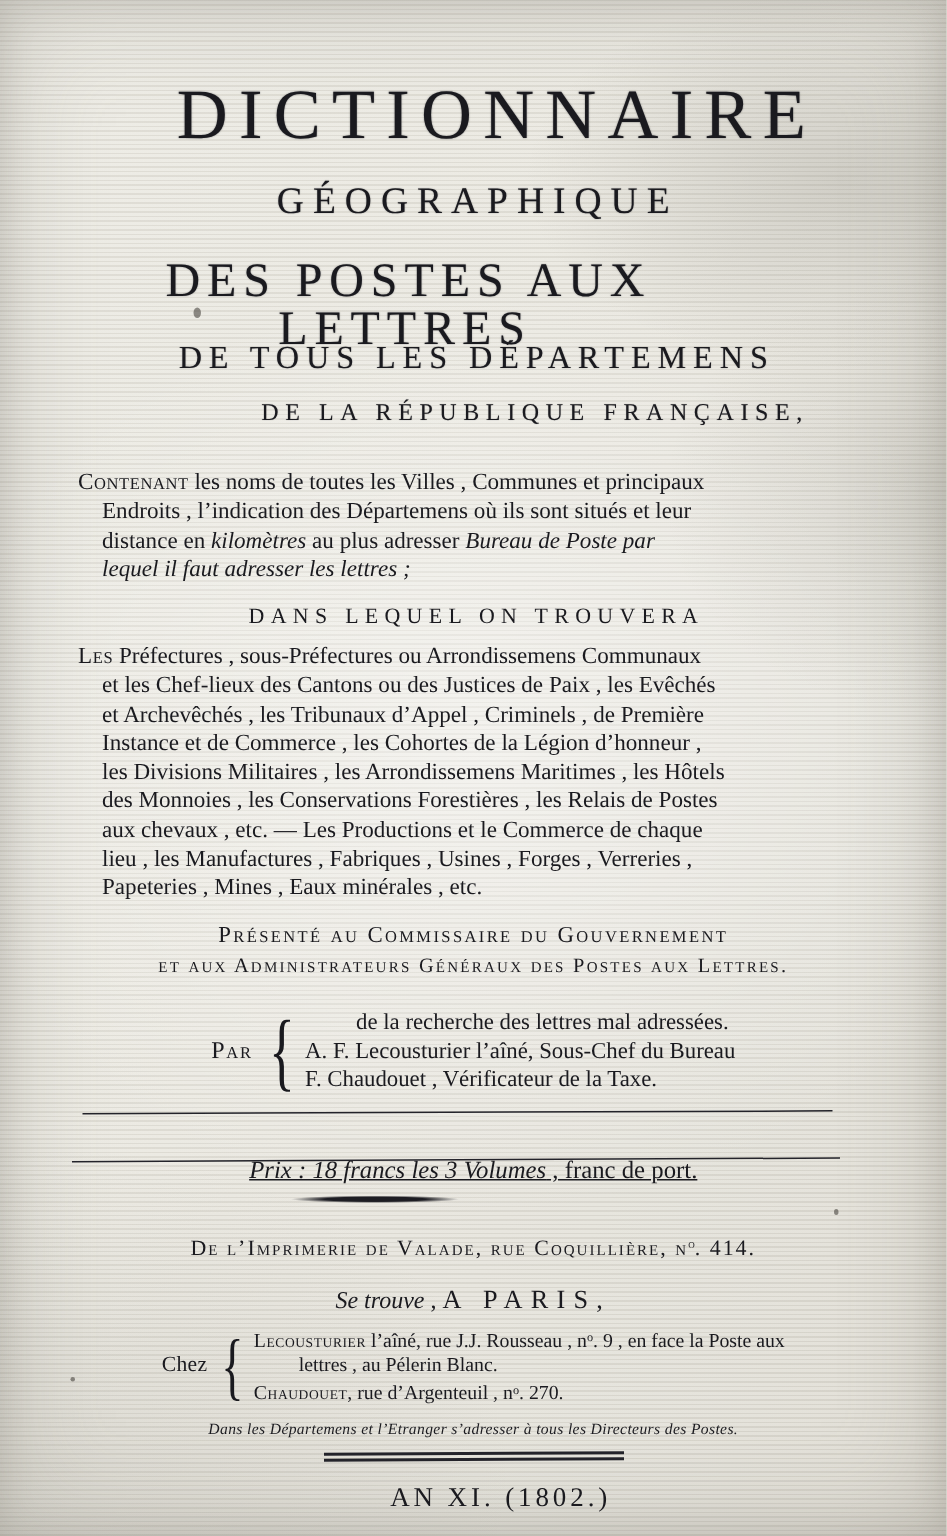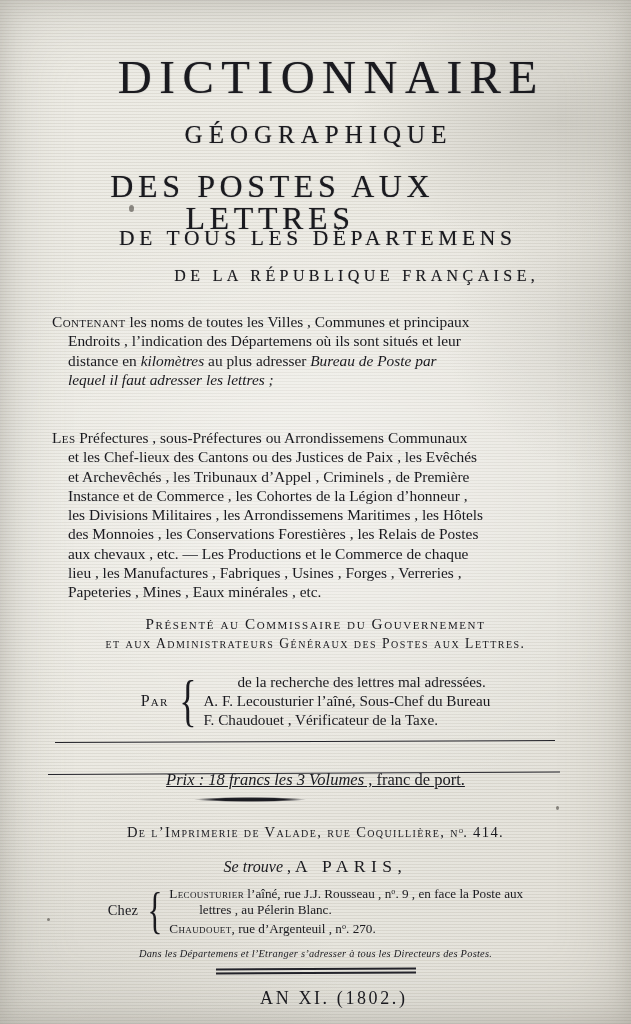--- a/index.html
+++ b/index.html
@@ -157,20 +157,21 @@
     <span class="ln">
       <span class="sc">Contenant</span><span> les noms de toutes les Villes , Communes et principaux</span>
     </span>
     <span class="ln ind">Endroits , l’indication des Départemens où ils sont situés et leur</span>
     <span class="ln ind">
       <span>distance en </span><span class="it">kilomètres</span><span> au plus adresser </span><span class="it">Bureau de Poste par</span>
     </span>
     <span class="ln ind it">lequel il faut adresser les lettres ;</span>
   </div>
 
+  <div style="position:absolute;left:0;top:403px;width:631px;" class="ctr heading-sm ink">DANS LEQUEL ON TROUVERA</div>
 
   <div style="position:absolute;left:0;top:428px;width:631px;" class="para ink">
     <span class="ln">
       <span class="sc">Les</span><span> Préfectures , sous-Préfectures ou Arrondissemens Communaux</span>
     </span>
     <span class="ln ind">et les Chef-lieux des Cantons ou des Justices de Paix , les Evêchés</span>
     <span class="ln ind">et Archevêchés , les Tribunaux d’Appel , Criminels , de Première</span>
     <span class="ln ind">Instance et de Commerce , les Cohortes de la Légion d’honneur ,</span>
     <span class="ln ind">les Divisions Militaires , les Arrondissemens Maritimes , les Hôtels</span>
     <span class="ln ind">des Monnoies , les Conservations Forestières , les Relais de Postes</span>

